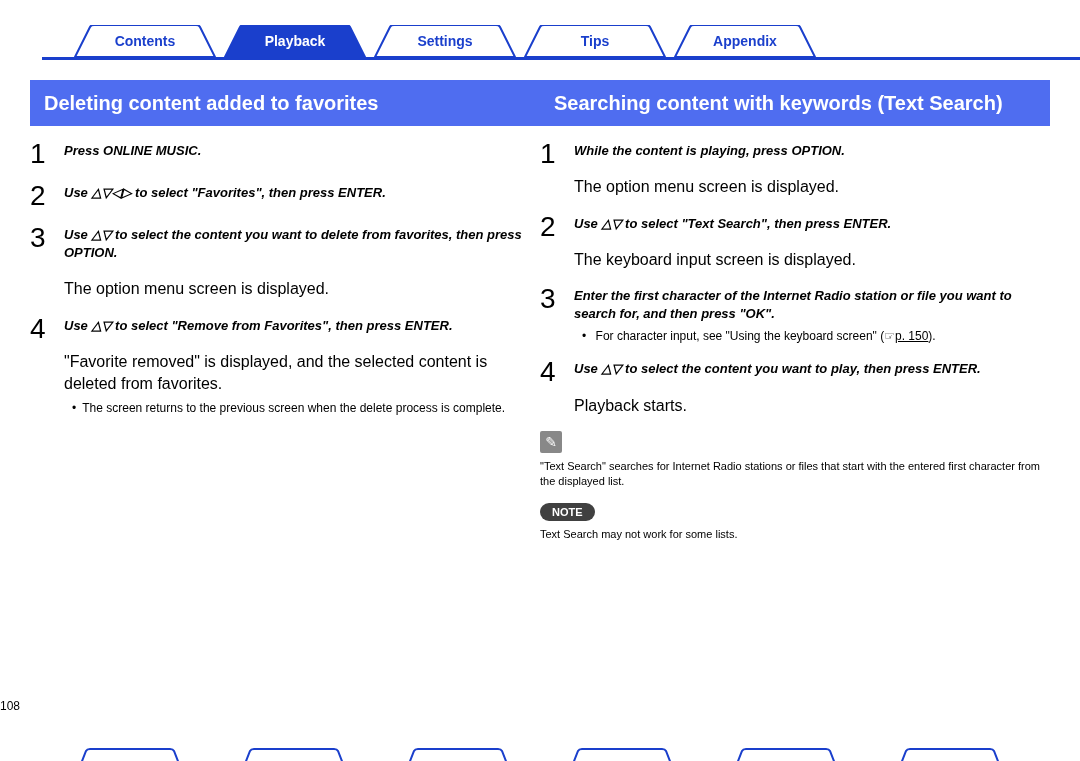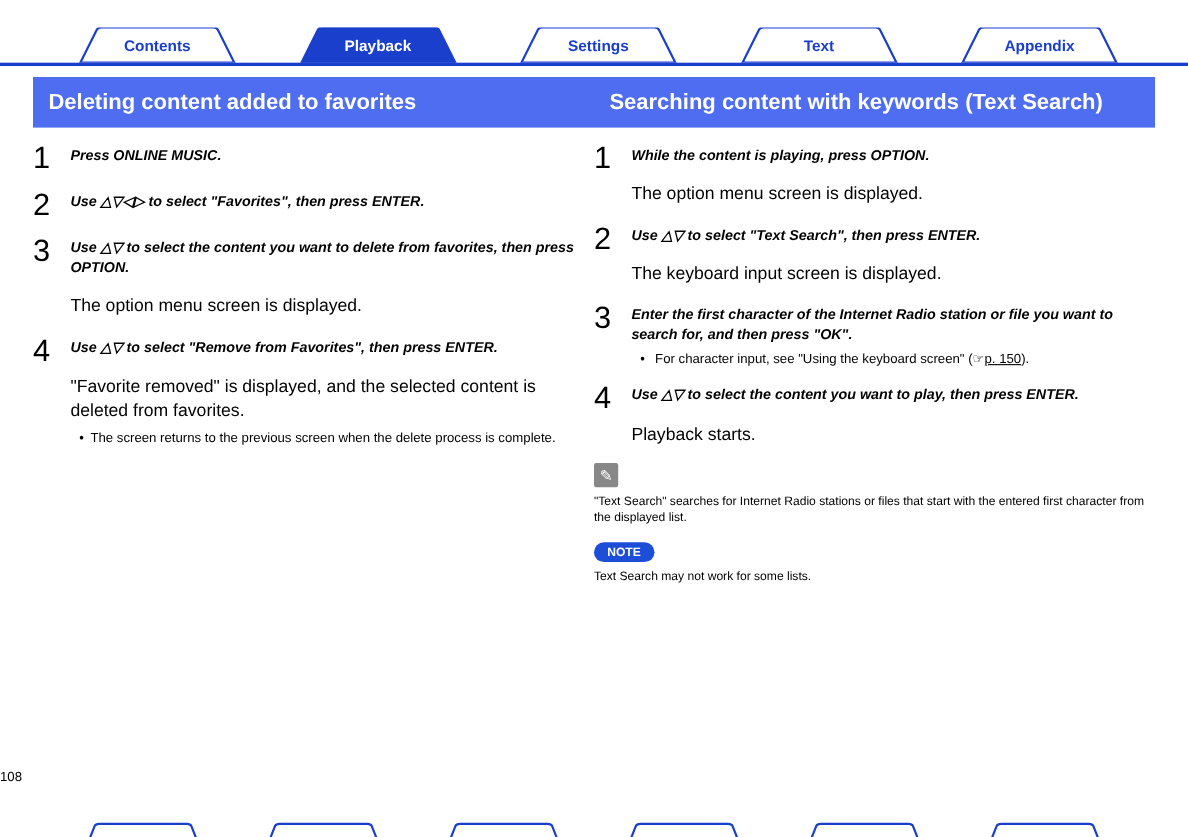--- a/index.html
+++ b/index.html
@@ -6,25 +6,25 @@
   body {
     font-family: Arial, Helvetica, sans-serif;
     width: 1080px;
     height: 761px;
     background: #fff;
     position: relative;
     color: #000;
   }
   .tabs {
     display: flex;
-    justify-content: space-between;
-    padding: 20px 60px 0 68px;
+    padding: 20px 60px 0 28px;
     border-bottom: 3px solid #1a3fcc;
     height: 60px;
     align-items: flex-end;
+    margin-left: 42px;
   }
   .tab {
     position: relative;
     width: 150px;
     height: 32px;
     display: flex;
     align-items: center;
     justify-content: center;
     font-weight: bold;
     font-size: 14px;
@@ -37,21 +37,21 @@
     z-index: 0;
   }
   .tab span {
     position: relative;
     z-index: 1;
   }
   .tab.inactive span { color: #1a3fcc; }
   .tab.active span { color: #fff; }
   .columns {
     display: flex;
-    padding: 10px 30px 0 30px;
+    padding: 20px 30px 0 30px;
   }
   .col {
     flex: 1;
     min-width: 0;
   }
   .section-header {
     background: #4f6df0;
     color: #fff;
     font-weight: bold;
     font-size: 20px;
@@ -125,21 +125,21 @@
     border-radius: 2px;
     margin: 10px 0 6px 0;
   }
   .note-text {
     font-size: 11px;
     line-height: 1.4;
     margin-bottom: 12px;
   }
   .note-badge {
     display: inline-block;
-    background: #1d4ed8;
+    background: #404040;
     color: #fff;
     font-size: 11px;
     font-weight: bold;
     padding: 3px 12px;
     border-radius: 10px;
     margin-bottom: 6px;
   }
   .page-num {
     position: absolute;
     left: 0; right: 0;
@@ -183,21 +183,21 @@
   <div class="tab inactive">
     <svg viewBox="0 0 150 32" preserveAspectRatio="none">
         <path d="M5 32 L20 2 Q21 0 24 0 L126 0 Q129 0 130 2 L145 32 Z" fill="#fff" stroke="#1a3fcc" stroke-width="2"></path>
       </svg>
     <span>Settings</span>
   </div>
   <div class="tab inactive">
     <svg viewBox="0 0 150 32" preserveAspectRatio="none">
         <path d="M5 32 L20 2 Q21 0 24 0 L126 0 Q129 0 130 2 L145 32 Z" fill="#fff" stroke="#1a3fcc" stroke-width="2"></path>
       </svg>
-    <span>Text</span>
+    <span>Tips</span>
   </div>
   <div class="tab inactive">
     <svg viewBox="0 0 150 32" preserveAspectRatio="none">
         <path d="M5 32 L20 2 Q21 0 24 0 L126 0 Q129 0 130 2 L145 32 Z" fill="#fff" stroke="#1a3fcc" stroke-width="2"></path>
       </svg>
     <span>Appendix</span>
   </div>
 </div>
 
 <div class="columns">

